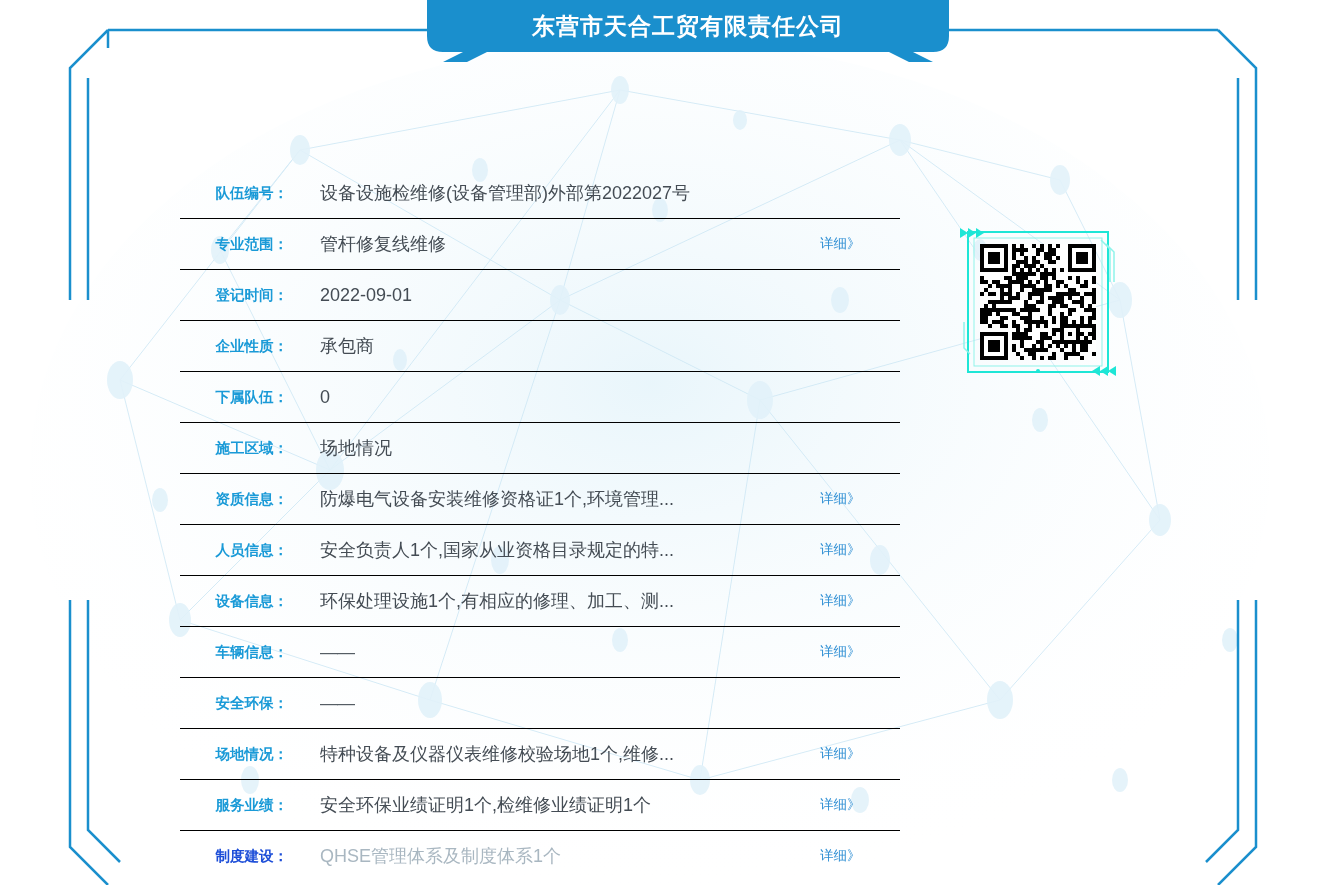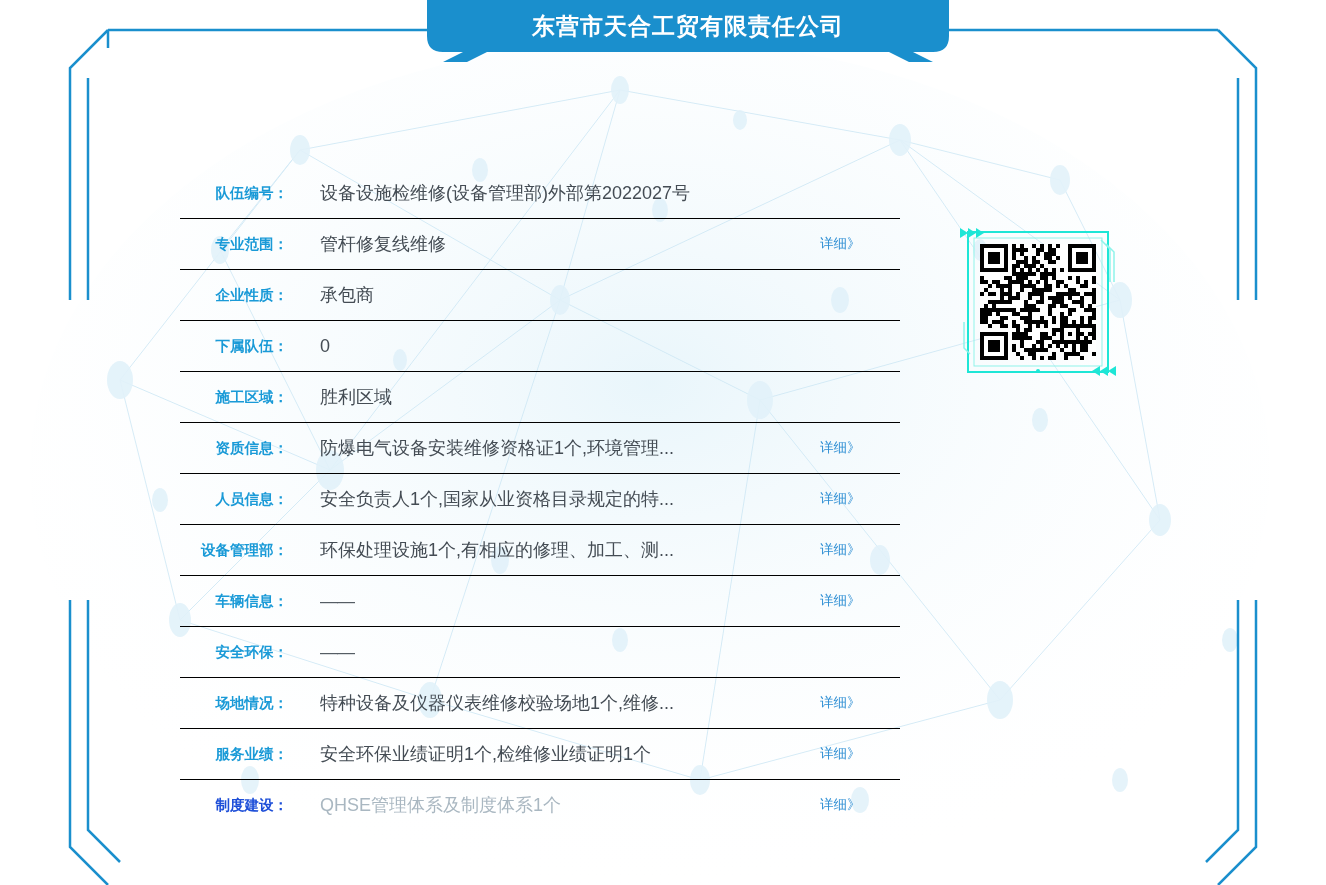--- a/index.html
+++ b/index.html
@@ -253,43 +253,47 @@
     <div class="info-row">
       <div class="info-label">队伍编号：</div>
       <div class="info-value">设备设施检维修(设备管理部)外部第2022027号</div>
     </div>
     <div class="info-row">
       <div class="info-label">专业范围：</div>
       <div class="info-value">管杆修复线维修</div>
       <a class="detail-link">详细》</a>
     </div>
     <div class="info-row">
+      <div class="info-label">登记时间：</div>
+      <div class="info-value">2022-09-01</div>
+    </div>
+    <div class="info-row">
       <div class="info-label">企业性质：</div>
       <div class="info-value">承包商</div>
     </div>
     <div class="info-row">
       <div class="info-label">下属队伍：</div>
       <div class="info-value">0</div>
     </div>
     <div class="info-row">
       <div class="info-label">施工区域：</div>
-      <div class="info-value">胜利区域</div>
+      <div class="info-value">场地情况</div>
     </div>
     <div class="info-row">
       <div class="info-label">资质信息：</div>
       <div class="info-value">防爆电气设备安装维修资格证1个,环境管理...</div>
       <a class="detail-link">详细》</a>
     </div>
     <div class="info-row">
       <div class="info-label">人员信息：</div>
       <div class="info-value">安全负责人1个,国家从业资格目录规定的特...</div>
       <a class="detail-link">详细》</a>
     </div>
     <div class="info-row">
-      <div class="info-label">设备管理部：</div>
+      <div class="info-label">设备信息：</div>
       <div class="info-value">环保处理设施1个,有相应的修理、加工、测...</div>
       <a class="detail-link">详细》</a>
     </div>
     <div class="info-row">
       <div class="info-label">车辆信息：</div>
       <div class="info-value dash">——</div>
       <a class="detail-link">详细》</a>
     </div>
     <div class="info-row">
       <div class="info-label">安全环保：</div>

